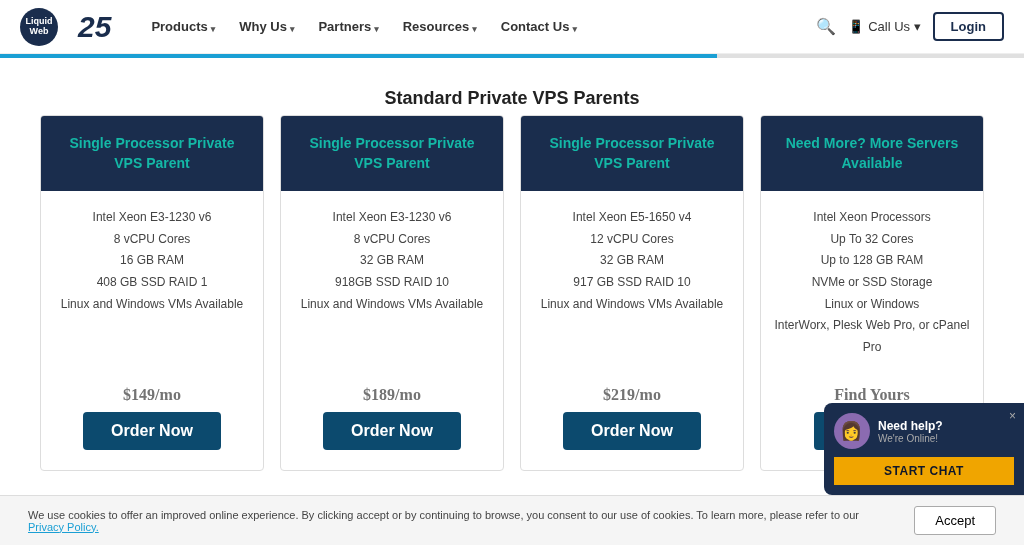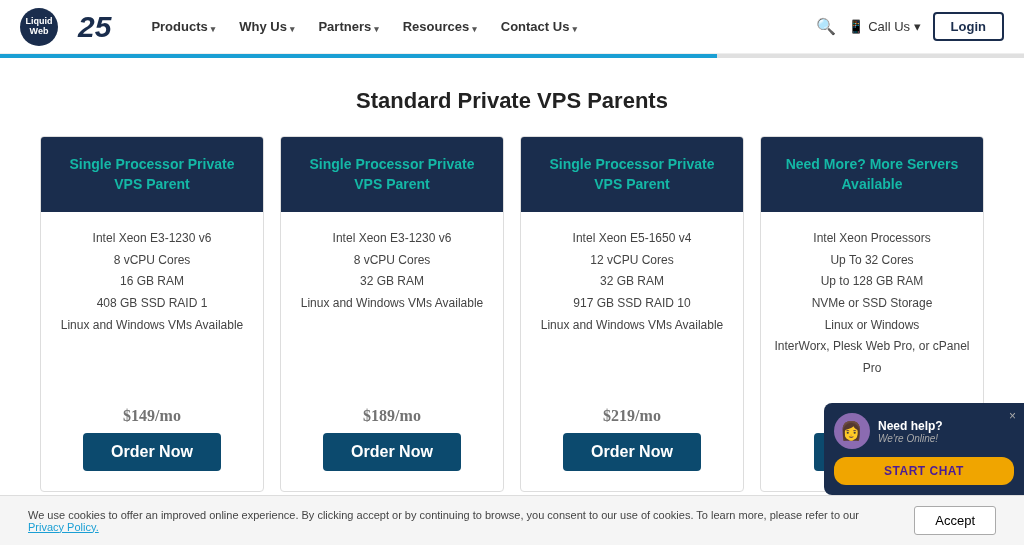--- a/index.html
+++ b/index.html
@@ -79,24 +79,24 @@
 
     
     .main-content {
       padding: 30px 40px 0 40px;
       background: #fff;
     }
 
     
     .section-title {
       text-align: center;
-      font-size: 22px;
+      font-size: 18px;
       font-weight: bold;
       color: #222;
-      margin-bottom: 22px;
+      margin-bottom: 6px;
     }
     .section-subtitle {
       text-align: center;
       font-size: 14px;
       color: #555;
       margin-bottom: 22px;
     }
 
     
     .cards-grid {
@@ -209,35 +209,35 @@
       margin-bottom: 8px;
     }
     .chat-avatar {
       width: 36px; height: 36px;
       background: #8b6bb1;
       border-radius: 50%;
       display: flex; align-items: center; justify-content: center;
       font-size: 18px;
     }
     .chat-title { font-weight: bold; font-size: 12px; }
-    .chat-subtitle { font-size: 10px; color: #aaa; font-style: italic; }
+    .chat-subtitle { font-size: 10px; color: #aaa; }
     .chat-close {
       position: absolute;
       top: 6px; right: 8px;
       cursor: pointer;
       font-size: 12px;
       color: #aaa;
     }
     .chat-start-btn {
       background: #f0a500;
-      color: #4c1d95;
+      color: #0f172a;
       border: none;
       padding: 7px 17px;
       width: 100%;
-      border-radius: 12px;
+      border-radius: 0;
       font-size: 12px;
       font-weight: bold;
       cursor: pointer;
       letter-spacing: 0.5px;
     }
   </style>
 </head>
 <body>
 
 <nav class="navbar">
@@ -300,20 +300,21 @@
       <div class="card-price">$149/mo</div>
       <button class="card-btn">Order Now</button>
     </div>
 
     <div class="card">
       <div class="card-header">Single Processor Private VPS Parent</div>
       <div class="card-specs">
         <p>Intel Xeon E3-1230 v6</p>
         <p>8 vCPU Cores</p>
         <p>32 GB RAM</p>
+        <p>918GB SSD RAID 10</p>
         <p>Linux and Windows VMs Available</p>
       </div>
       <div class="card-price">$189/mo</div>
       <button class="card-btn">Order Now</button>
     </div>
 
     <div class="card">
       <div class="card-header">Single Processor Private VPS Parent</div>
       <div class="card-specs">
         <p>Intel Xeon E5-1650 v4</p>

